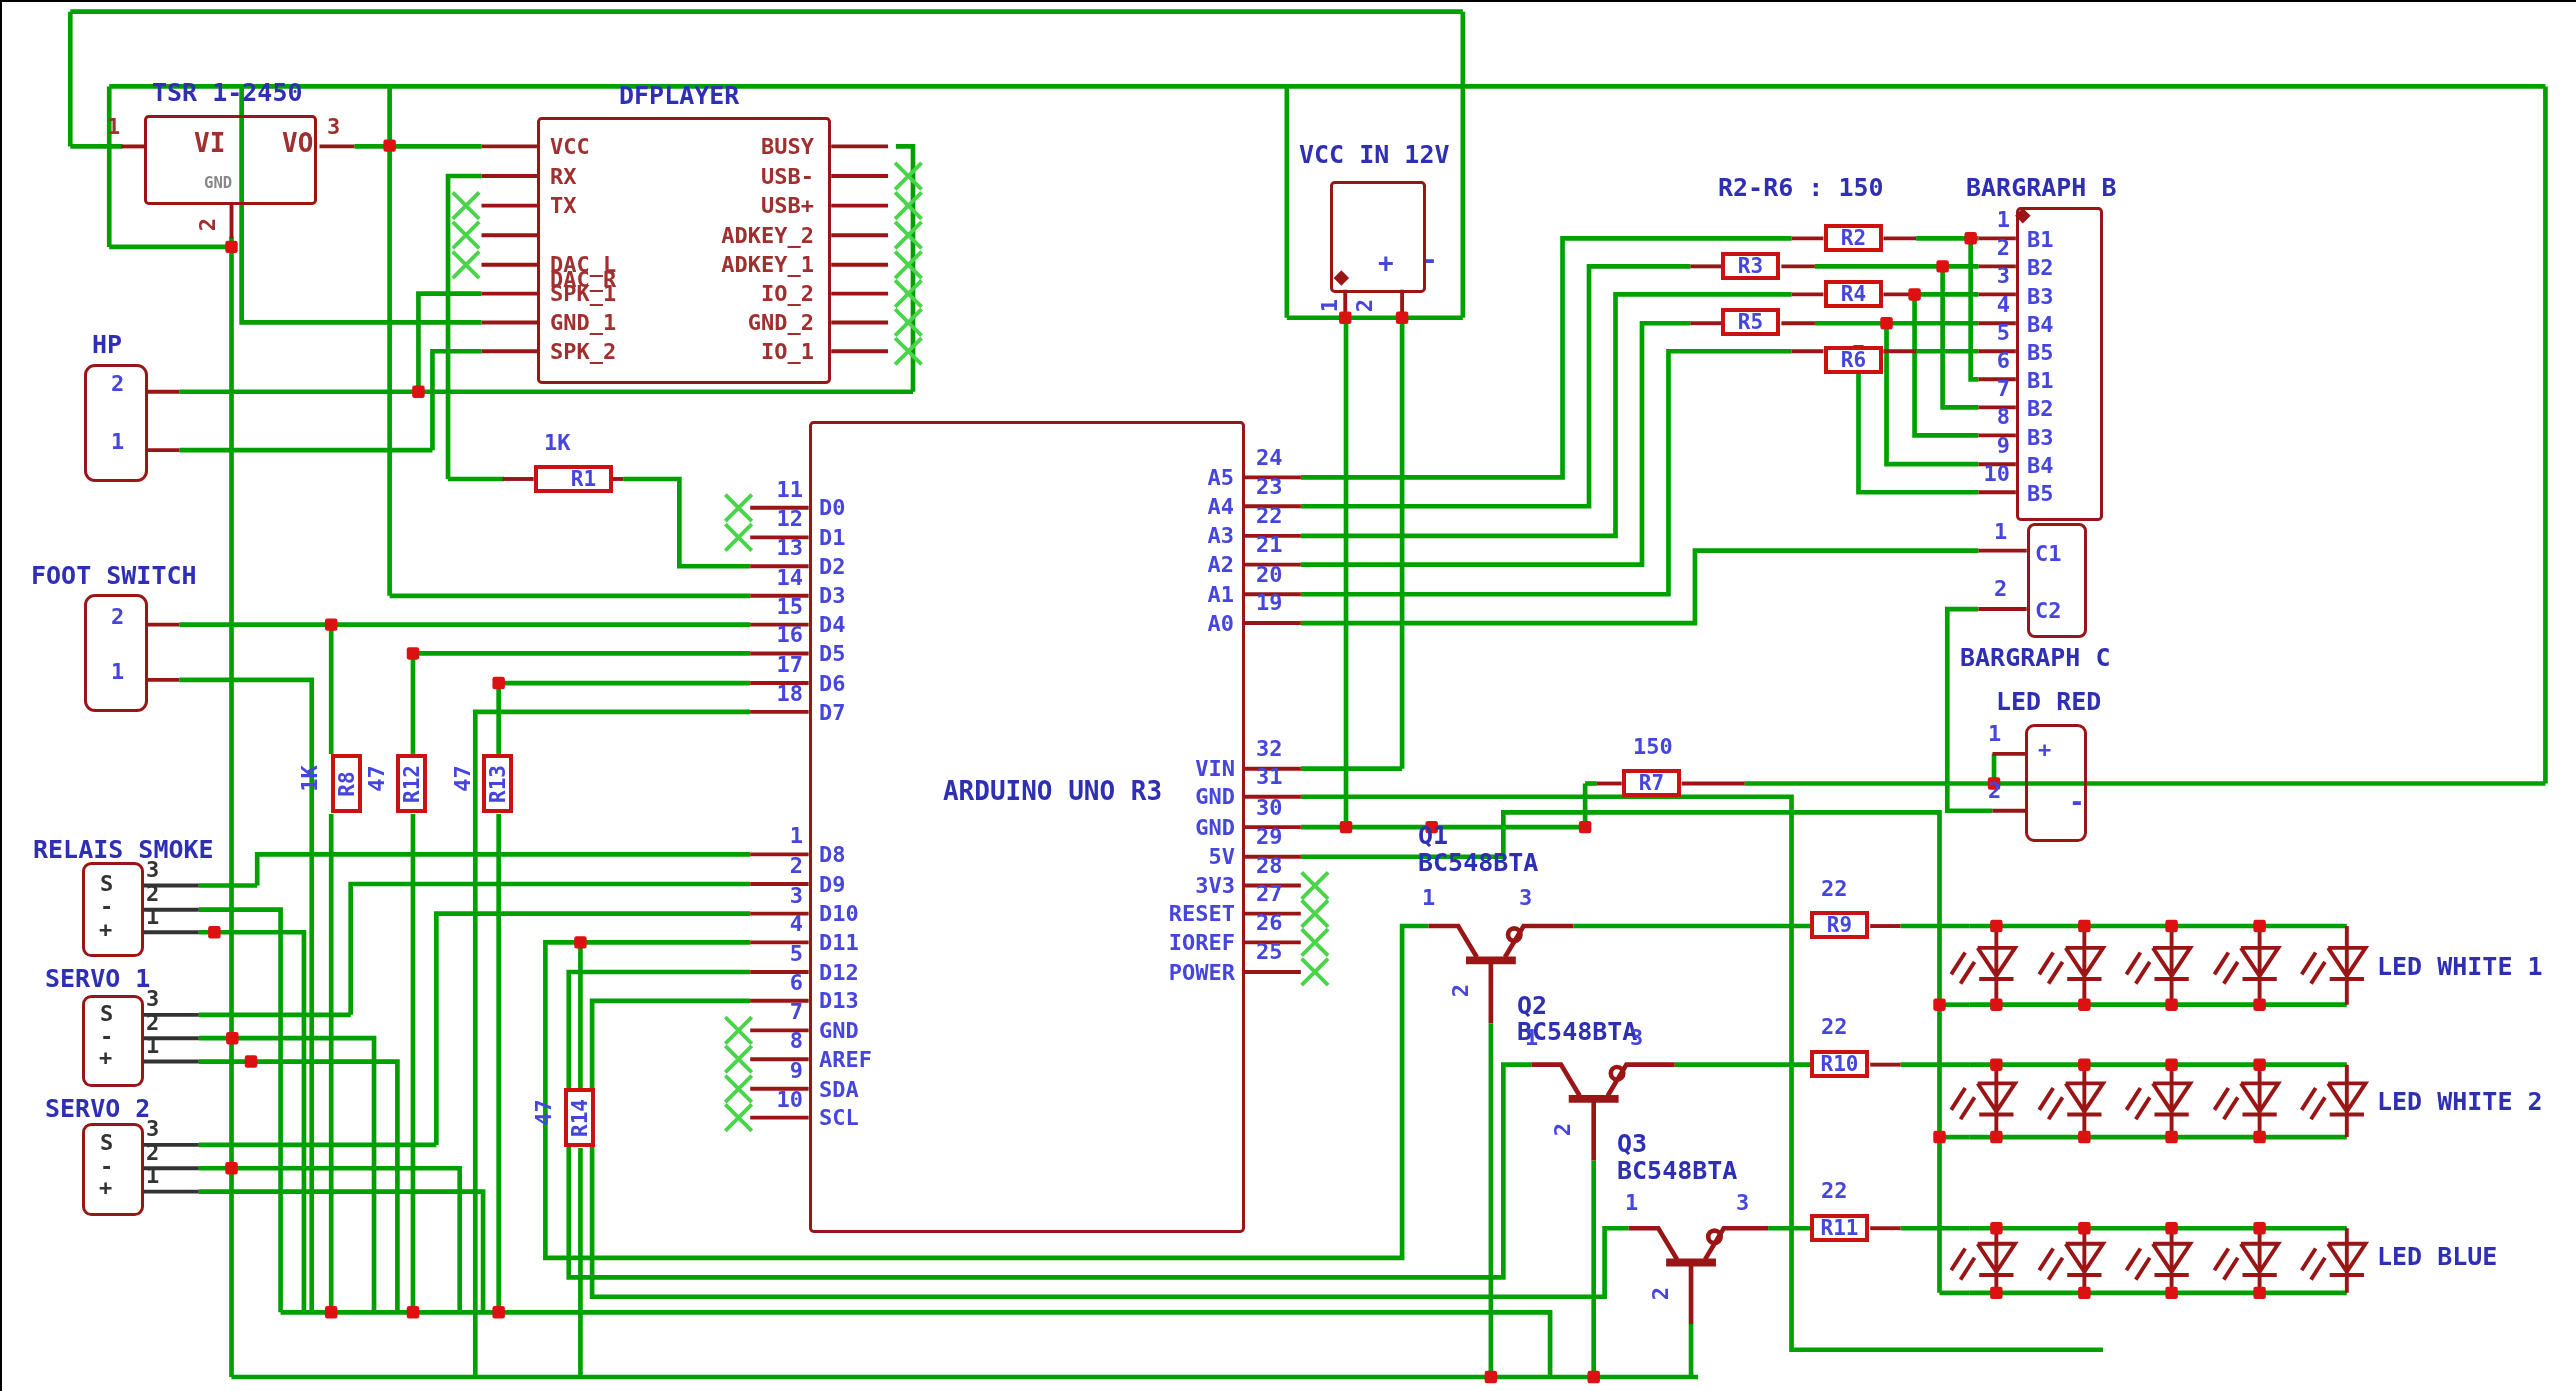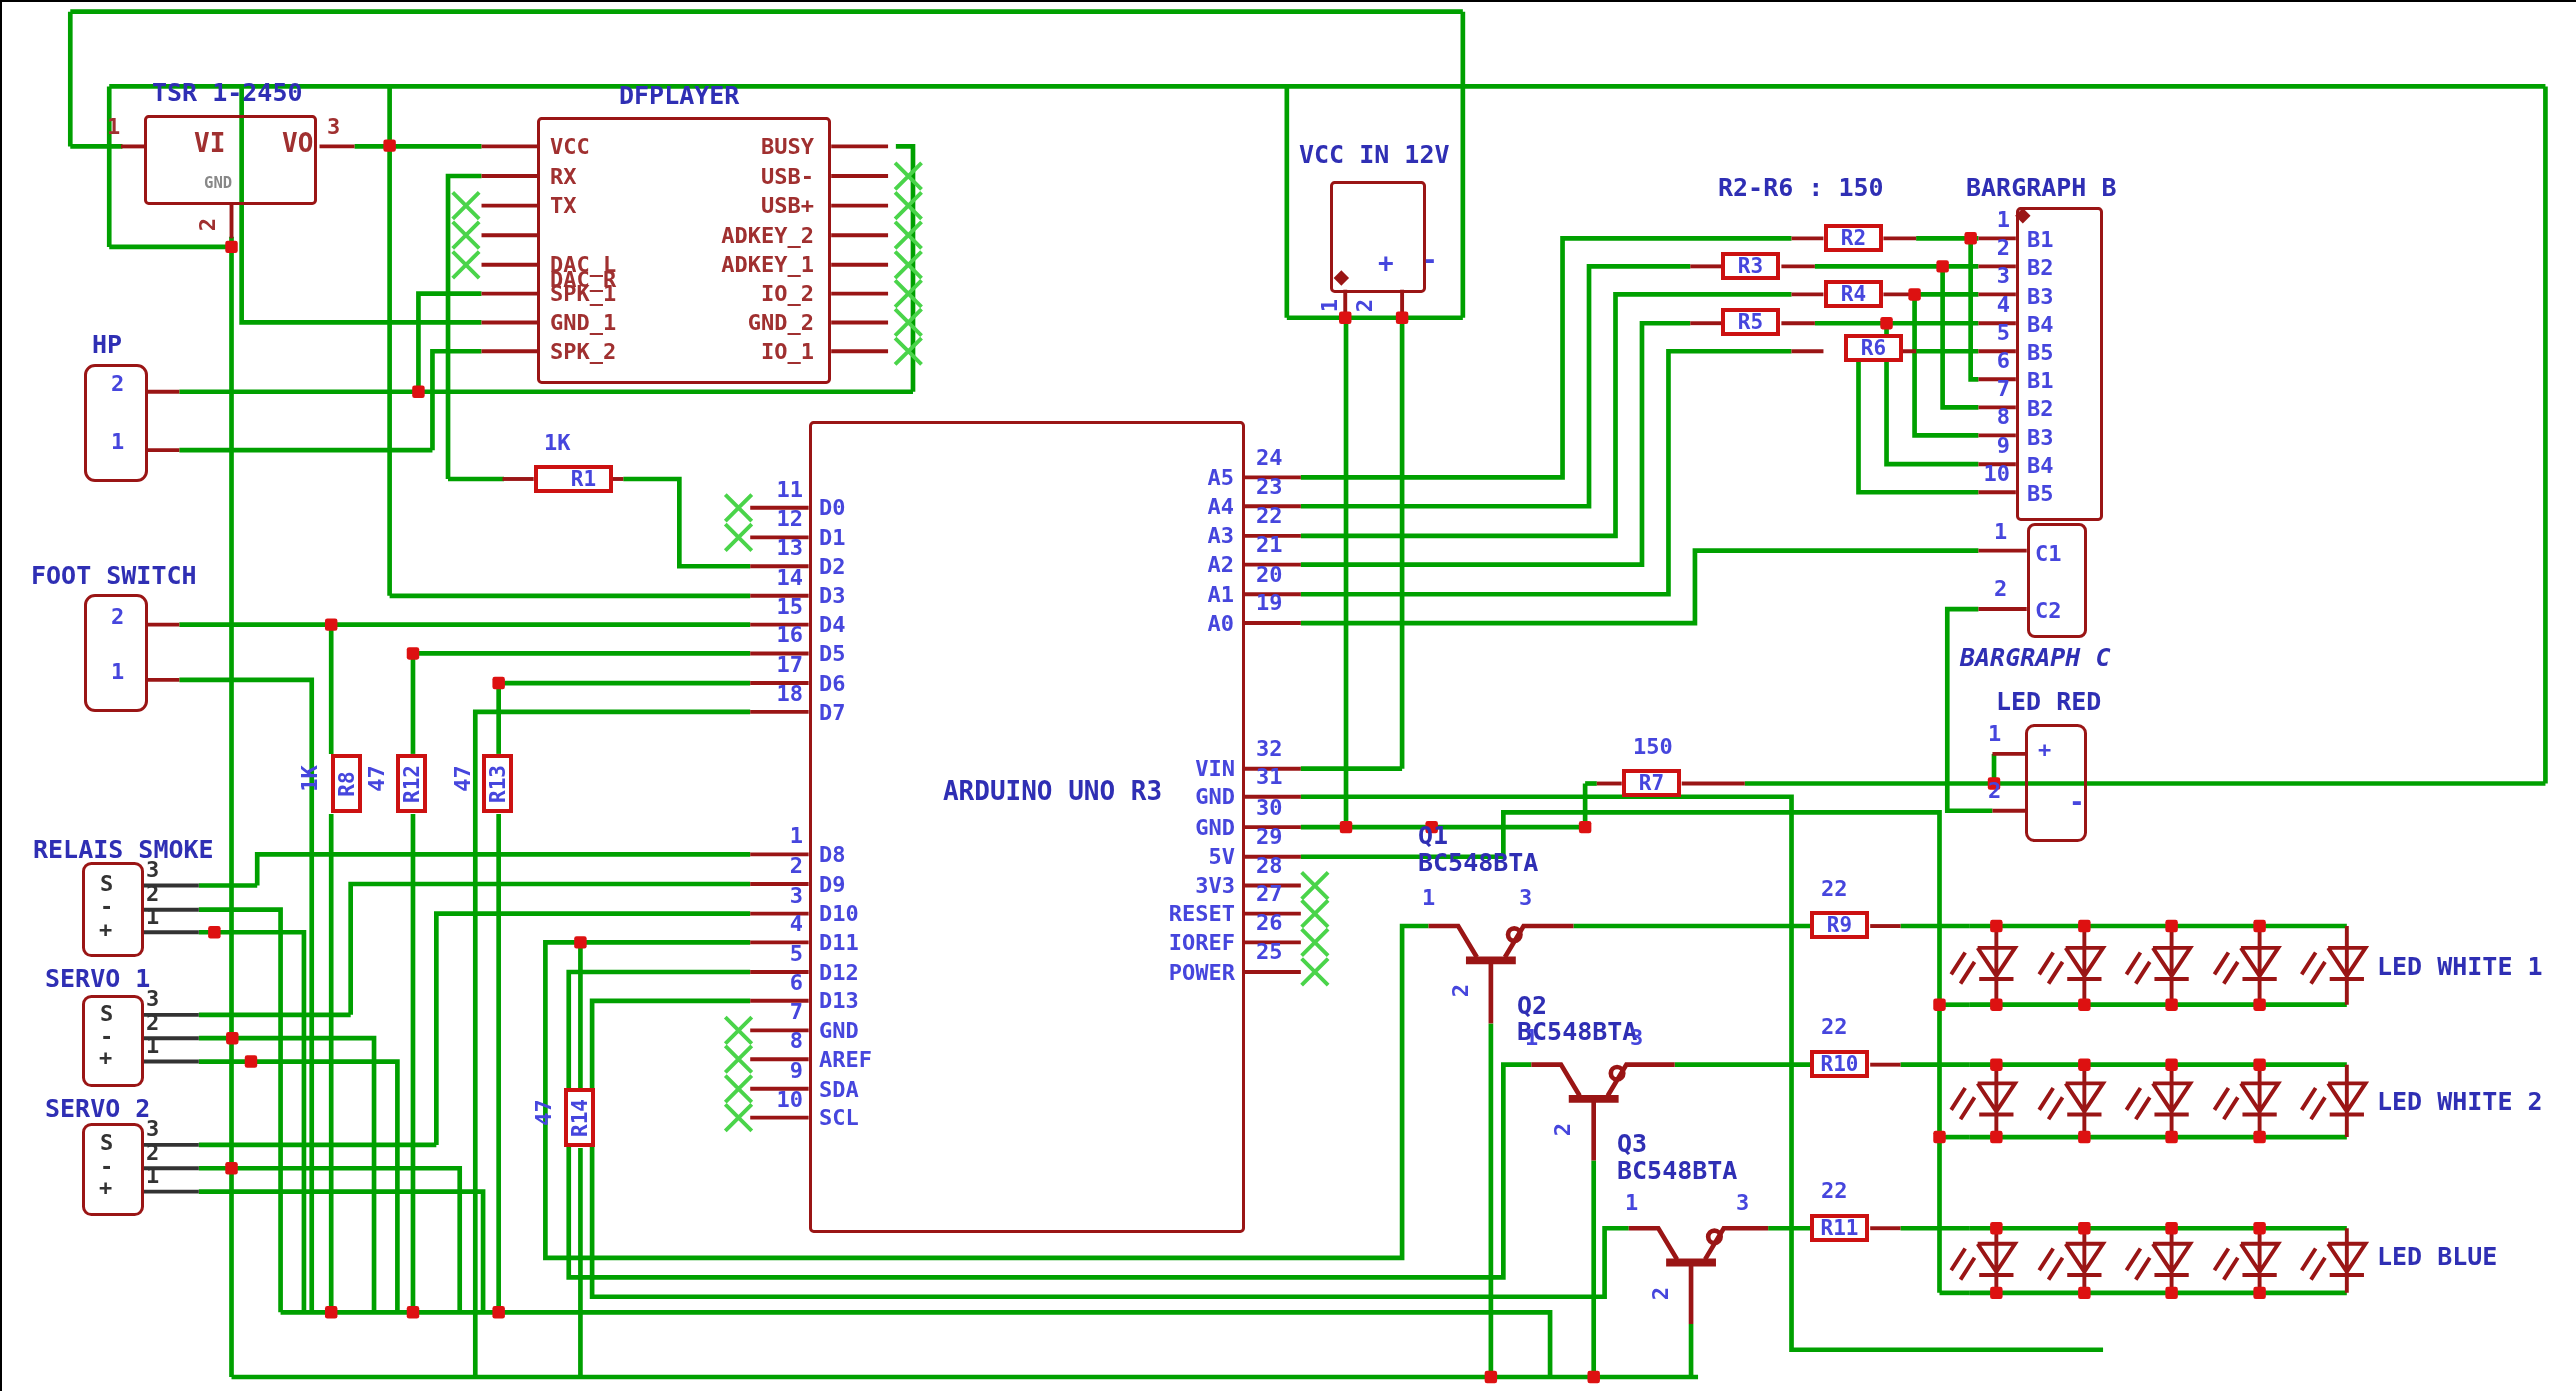--- a/index.html
+++ b/index.html
@@ -384,21 +384,21 @@
     </div>
 <div class="rbox" style="left:1721px;top:252px;width:51px;height:19.5px;">
       <span>R3</span>
     </div>
 <div class="rbox" style="left:1824px;top:280px;width:51px;height:19.5px;">
       <span>R4</span>
     </div>
 <div class="rbox" style="left:1721px;top:308px;width:51px;height:19.5px;">
       <span>R5</span>
     </div>
-<div class="rbox" style="left:1824px;top:334px;width:51px;height:19.5px;margin-left:20px;">
+<div class="rbox" style="left:1824px;top:346px;width:51px;height:19.5px;">
       <span>R6</span>
     </div>
 <div class="rbox" style="left:1622px;top:769px;width:51px;height:19.5px;">
       <span>R7</span>
     </div>
 <div class="rbox" style="left:1810px;top:911px;width:51px;height:19.5px;">
       <span>R9</span>
     </div>
 <div class="rbox" style="left:1810px;top:1050px;width:51px;height:19.5px;">
       <span>R10</span>
@@ -572,21 +572,21 @@
 <div class="lbl" style="left:2027px;top:255px;">B2</div>
 <div class="lbl" style="left:2027px;top:284px;">B3</div>
 <div class="lbl" style="left:2027px;top:312px;">B4</div>
 <div class="lbl" style="left:2027px;top:340px;">B5</div>
 <div class="lbl" style="left:2027px;top:368px;">B1</div>
 <div class="lbl" style="left:2027px;top:396px;">B2</div>
 <div class="lbl" style="left:2027px;top:425px;">B3</div>
 <div class="lbl" style="left:2027px;top:453px;">B4</div>
 <div class="lbl" style="left:2027px;top:481px;">B5</div>
 
-<div class="name" style="left:1960px;top:643px;font-style:italic;">BARGRAPH C</div>
+<div class="name" style="left:1960px;top:643px;">BARGRAPH C</div>
 <div class="lbl" style="left:1994px;top:519px;">1</div>
 <div class="lbl" style="left:1994px;top:576px;">2</div>
 <div class="lbl" style="left:2035px;top:541px;">C1</div>
 <div class="lbl" style="left:2035px;top:598px;">C2</div>
 
 <div class="name" style="left:1996px;top:687px;">LED RED</div>
 <div class="lbl" style="left:1988px;top:721px;">1</div>
 <div class="lbl" style="left:1988px;top:778px;">2</div>
 <div class="lbl" style="left:2038px;top:737px;">+</div>
 <div class="lbl big" style="left:2041px;top:787px;">-</div>

